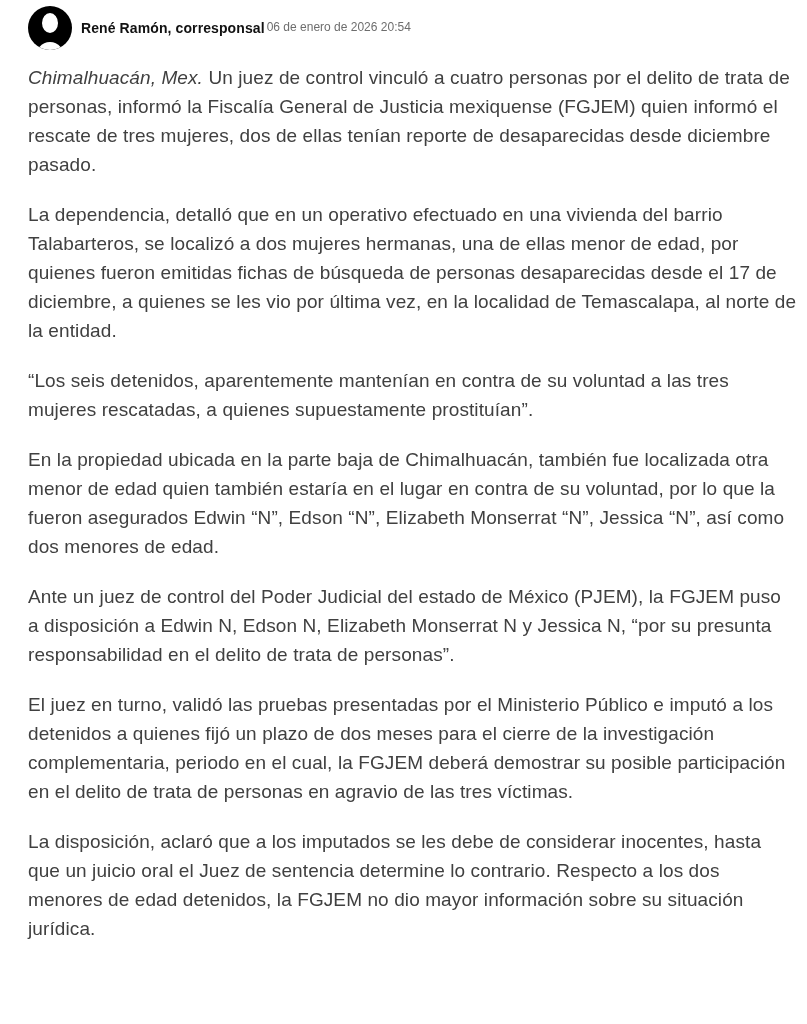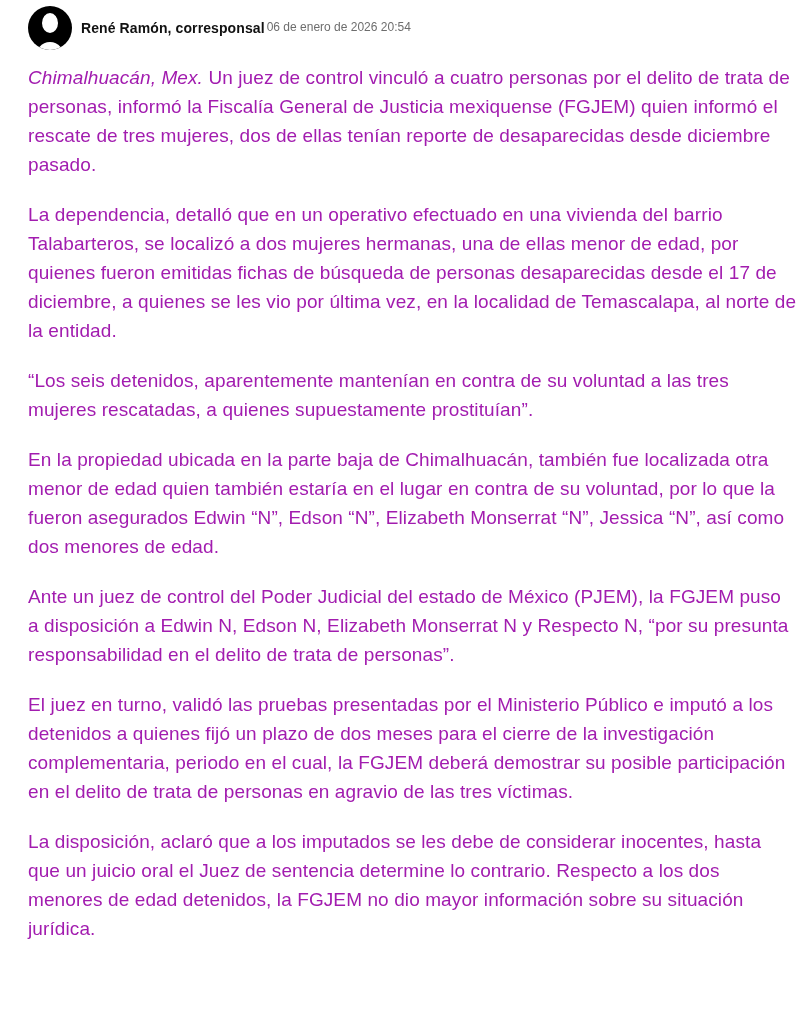--- a/index.html
+++ b/index.html
@@ -62,21 +62,21 @@
     font-size: 12px;
     color: #6d6d6d;
   }
   
   .article {
     width: 769px;
   }
   .article p {
     font-size: 19px;
     line-height: 29px;
-    color: #a21caf;
+    color: #404040;
     margin-bottom: 21px;
     letter-spacing: 0.1px;
   }
   .dateline { font-style: italic; }
 </style>
 </head>
 <body>
 
 <div class="page">
 
@@ -89,18 +89,18 @@
       <div class="author">René Ramón, corresponsal</div>
       <div class="pubdate">06 de enero de 2026 20:54</div>
     </div>
   </header>
 
   <article class="article">
     <p><em class="dateline">Chimalhuacán, Mex.</em><span> Un juez de control vinculó a cuatro personas por el delito de trata de personas, informó la Fiscalía General de Justicia mexiquense (FGJEM) quien informó el rescate de tres mujeres, dos de ellas tenían reporte de desaparecidas desde diciembre pasado.</span></p>
     <p>La dependencia, detalló que en un operativo efectuado en una vivienda del barrio Talabarteros, se localizó a dos mujeres hermanas, una de ellas menor de edad, por quienes fueron emitidas fichas de búsqueda de personas desaparecidas desde el 17 de diciembre, a quienes se les vio por última vez, en la localidad de Temascalapa, al norte de la entidad.</p>
     <p>“Los seis detenidos, aparentemente mantenían en contra de su voluntad a las tres mujeres rescatadas, a quienes supuestamente prostituían”.</p>
     <p>En la propiedad ubicada en la parte baja de Chimalhuacán, también fue localizada otra menor de edad quien también estaría en el lugar en contra de su voluntad, por lo que la fueron asegurados Edwin “N”, Edson “N”, Elizabeth Monserrat “N”, Jessica “N”, así como dos menores de edad.</p>
-    <p>Ante un juez de control del Poder Judicial del estado de México (PJEM), la FGJEM puso a disposición a Edwin N, Edson N, Elizabeth Monserrat N y Respecto N, “por su presunta responsabilidad en el delito de trata de personas”.</p>
+    <p>Ante un juez de control del Poder Judicial del estado de México (PJEM), la FGJEM puso a disposición a Edwin N, Edson N, Elizabeth Monserrat N y Jessica N, “por su presunta responsabilidad en el delito de trata de personas”.</p>
     <p>El juez en turno, validó las pruebas presentadas por el Ministerio Público e imputó a los detenidos a quienes fijó un plazo de dos meses para el cierre de la investigación complementaria, periodo en el cual, la FGJEM deberá demostrar su posible participación en el delito de trata de personas en agravio de las tres víctimas.</p>
     <p>La disposición, aclaró que a los imputados se les debe de considerar inocentes, hasta que un juicio oral el Juez de sentencia determine lo contrario. Respecto a los dos menores de edad detenidos, la FGJEM no dio mayor información sobre su situación jurídica.</p>
   </article>
 
 </div>
 
 </body></html>

